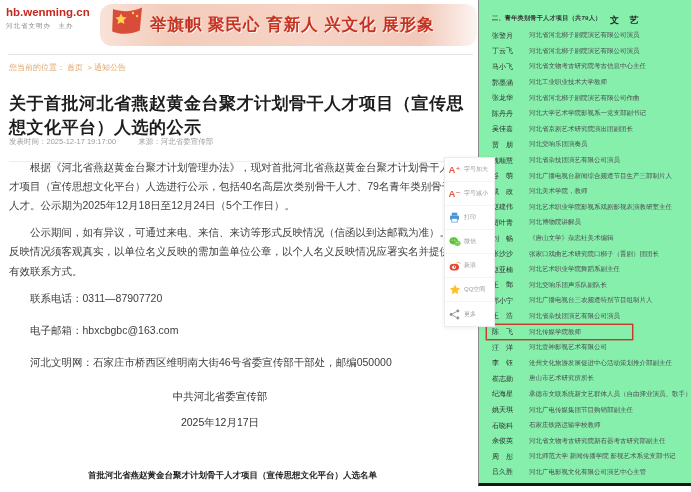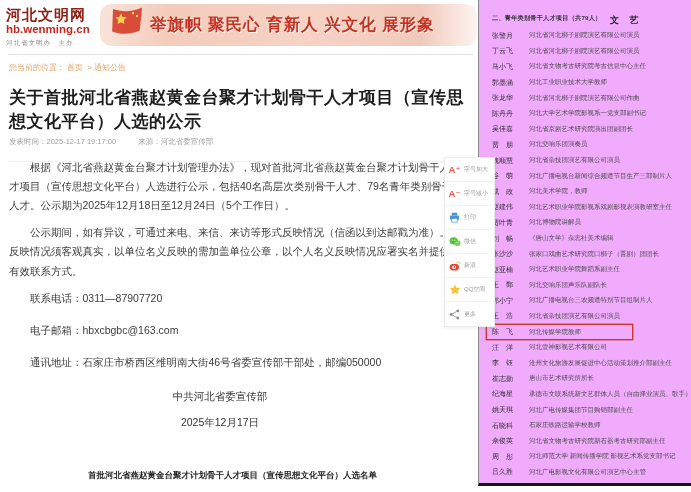--- a/index.html
+++ b/index.html
@@ -18,21 +18,21 @@
             border-radius:12px; overflow:hidden; }
   .banner-flag { margin:0 2px 0 6px; flex:none; }
   .banner-text { font-size:16.5px; font-weight:bold; color:#c53222; letter-spacing:1px;
                  text-shadow:1px 1px 0 rgba(255,255,255,.8); white-space:nowrap; }
 
   .rule { position:absolute; left:8px; top:54px; width:465px; border-top:1px solid #e3e3e3; }
 
   
   .breadcrumb { position:absolute; left:9px; top:62px; font-size:8px; color:#dfa56c; }
   .breadcrumb a { color:#dfa56c; text-decoration:none; margin:0 2px; }
-  .title { position:absolute; left:9px; top:86px; width:456px; font-size:17px; font-weight:bold;
+  .title { position:absolute; left:9px; top:92px; width:456px; font-size:17px; font-weight:bold;
            color:#1d1d1d; line-height:1.42; letter-spacing:.5px; }
   .meta { position:absolute; left:9px; top:137px; width:455px; display:flex; gap:22px;
           font-size:7.5px; color:#9c9c9c; padding-bottom:14px; border-bottom:1px solid #efefef; }
 
   
   .article-body { position:absolute; left:9px; top:158px; width:447px; font-size:10.5px;
                   color:#3d3d3d; line-height:1.82; }
   .article-body p { text-indent:2em; margin-bottom:8px; }
   .article-body p.contact { margin-bottom:13px; }
   .signature { position:absolute; left:9px; top:390px; width:440px; text-align:center;
@@ -46,41 +46,40 @@
   .toolbar { position:absolute; left:444px; top:157px; width:51px; background:#fff;
              border:1px solid #ececec; box-shadow:0 1px 4px rgba(0,0,0,.07); z-index:6; }
   .tb-item { height:24px; display:flex; align-items:center; gap:3px; padding:0 3px;
              border-bottom:1px solid #f4f4f4; cursor:pointer; }
   .tb-item:last-child { border-bottom:none; }
   .tb-icon { width:13px; flex:none; text-align:center; line-height:0; }
   .fi,.fd { font-size:9.5px; font-weight:bold; color:#e4593f; line-height:11px; }
   .tb-label { font-size:6px; color:#9a9a9a; white-space:nowrap; }
 
   
-  .roster { position:absolute; left:478px; top:0; width:213px; height:486px; background:#f0abfc;
+  .roster { position:absolute; left:478px; top:0; width:213px; height:486px; background:#86efac;
             border-left:1px solid #8a8a8a; border-bottom:3px solid #161616;
             padding:6px 0 0 13px; }
   .roster-head { position:relative; height:22px; }
   .roster-sec { font-size:6.2px; font-weight:bold; color:#333; letter-spacing:.2px; }
   .roster-cat { position:absolute; left:118px; top:8px; font-size:9px; font-weight:bold;
                 color:#222; letter-spacing:4px; }
   .r-row { display:flex; align-items:center; height:15.6px; white-space:nowrap; }
   .r-name { width:37px; flex:none; font-size:7px; color:#2e2e2e; }
   .r-org  { font-size:6.5px; color:#4c4c4c; }
   .r-row.hl { box-shadow:0 0 0 1.4px #c8392b; width:145px; padding-left:5px; margin-left:-5px;
               height:14px; margin-top:.8px; margin-bottom:.8px; }
 </style>
 </head>
 <body>
 
 <div class="page">
 
   <header class="site-header">
     <div class="logo">
-      <div class="logo-cn">河北文明网</div>
       <div class="logo-url">hb.wenming.cn</div>
       <div class="logo-sub">河北省文明办　主办</div>
     </div>
     <div class="banner">
       <span class="banner-flag">
         <svg width="42" height="34" viewBox="0 0 42 34">
           <path d="M7 3c9 3.2 19 3 29-1.5l-2.2 23C24 28.6 15 28.8 6.2 25.5z" fill="#d6402e" opacity="0.92"></path>
           <path d="M15 7.5l1.7 3.4 3.8.6-2.8 2.7.7 3.8-3.4-1.8-3.4 1.8.7-3.8-2.8-2.7 3.8-.6z" fill="#ffd34d"></path>
           <circle cx="27" cy="7" r="1.2" fill="#ffd34d"></circle>
           <circle cx="31" cy="10" r="1.2" fill="#ffd34d"></circle>
@@ -102,21 +101,21 @@
   <div class="meta">
     <span>发表时间：2025-12-17 19:17:00</span>
     <span>来源：河北省委宣传部</span>
   </div>
 
   <div class="article-body" id="article-body">
       <p>根据《河北省燕赵黄金台聚才计划管理办法》，现对首批河北省燕赵黄金台聚才计划骨干人才项目（宣传思想文化平台）人选进行公示，包括40名高层次类别骨干人才、79名青年类别骨干人才。公示期为2025年12月18日至12月24日（5个工作日）。</p>
       <p>公示期间，如有异议，可通过来电、来信、来访等形式反映情况（信函以到达邮戳为准）。反映情况须客观真实，以单位名义反映的需加盖单位公章，以个人名义反映情况应署实名并提供有效联系方式。</p>
       <p class="contact">联系电话：0311—87907720</p>
       <p class="contact">电子邮箱：hbxcbgbc@163.com</p>
-      <p class="contact">通讯地址：石家庄市桥西区维明南大街46号省委宣传部干部处，邮编050000</p>
+      <p class="contact">河北文明网：石家庄市桥西区维明南大街46号省委宣传部干部处，邮编050000</p>
     </div>
 
   <div class="signature">中共河北省委宣传部</div>
   <div class="sig-date">2025年12月17日</div>
   <div class="caption">首批河北省燕赵黄金台聚才计划骨干人才项目（宣传思想文化平台）人选名单</div>
 
   <aside class="toolbar" id="toolbar">
       <div class="tb-item">
         <span class="tb-icon"><span class="fi">A⁺</span></span>
         <span class="tb-label">字号加大</span>

